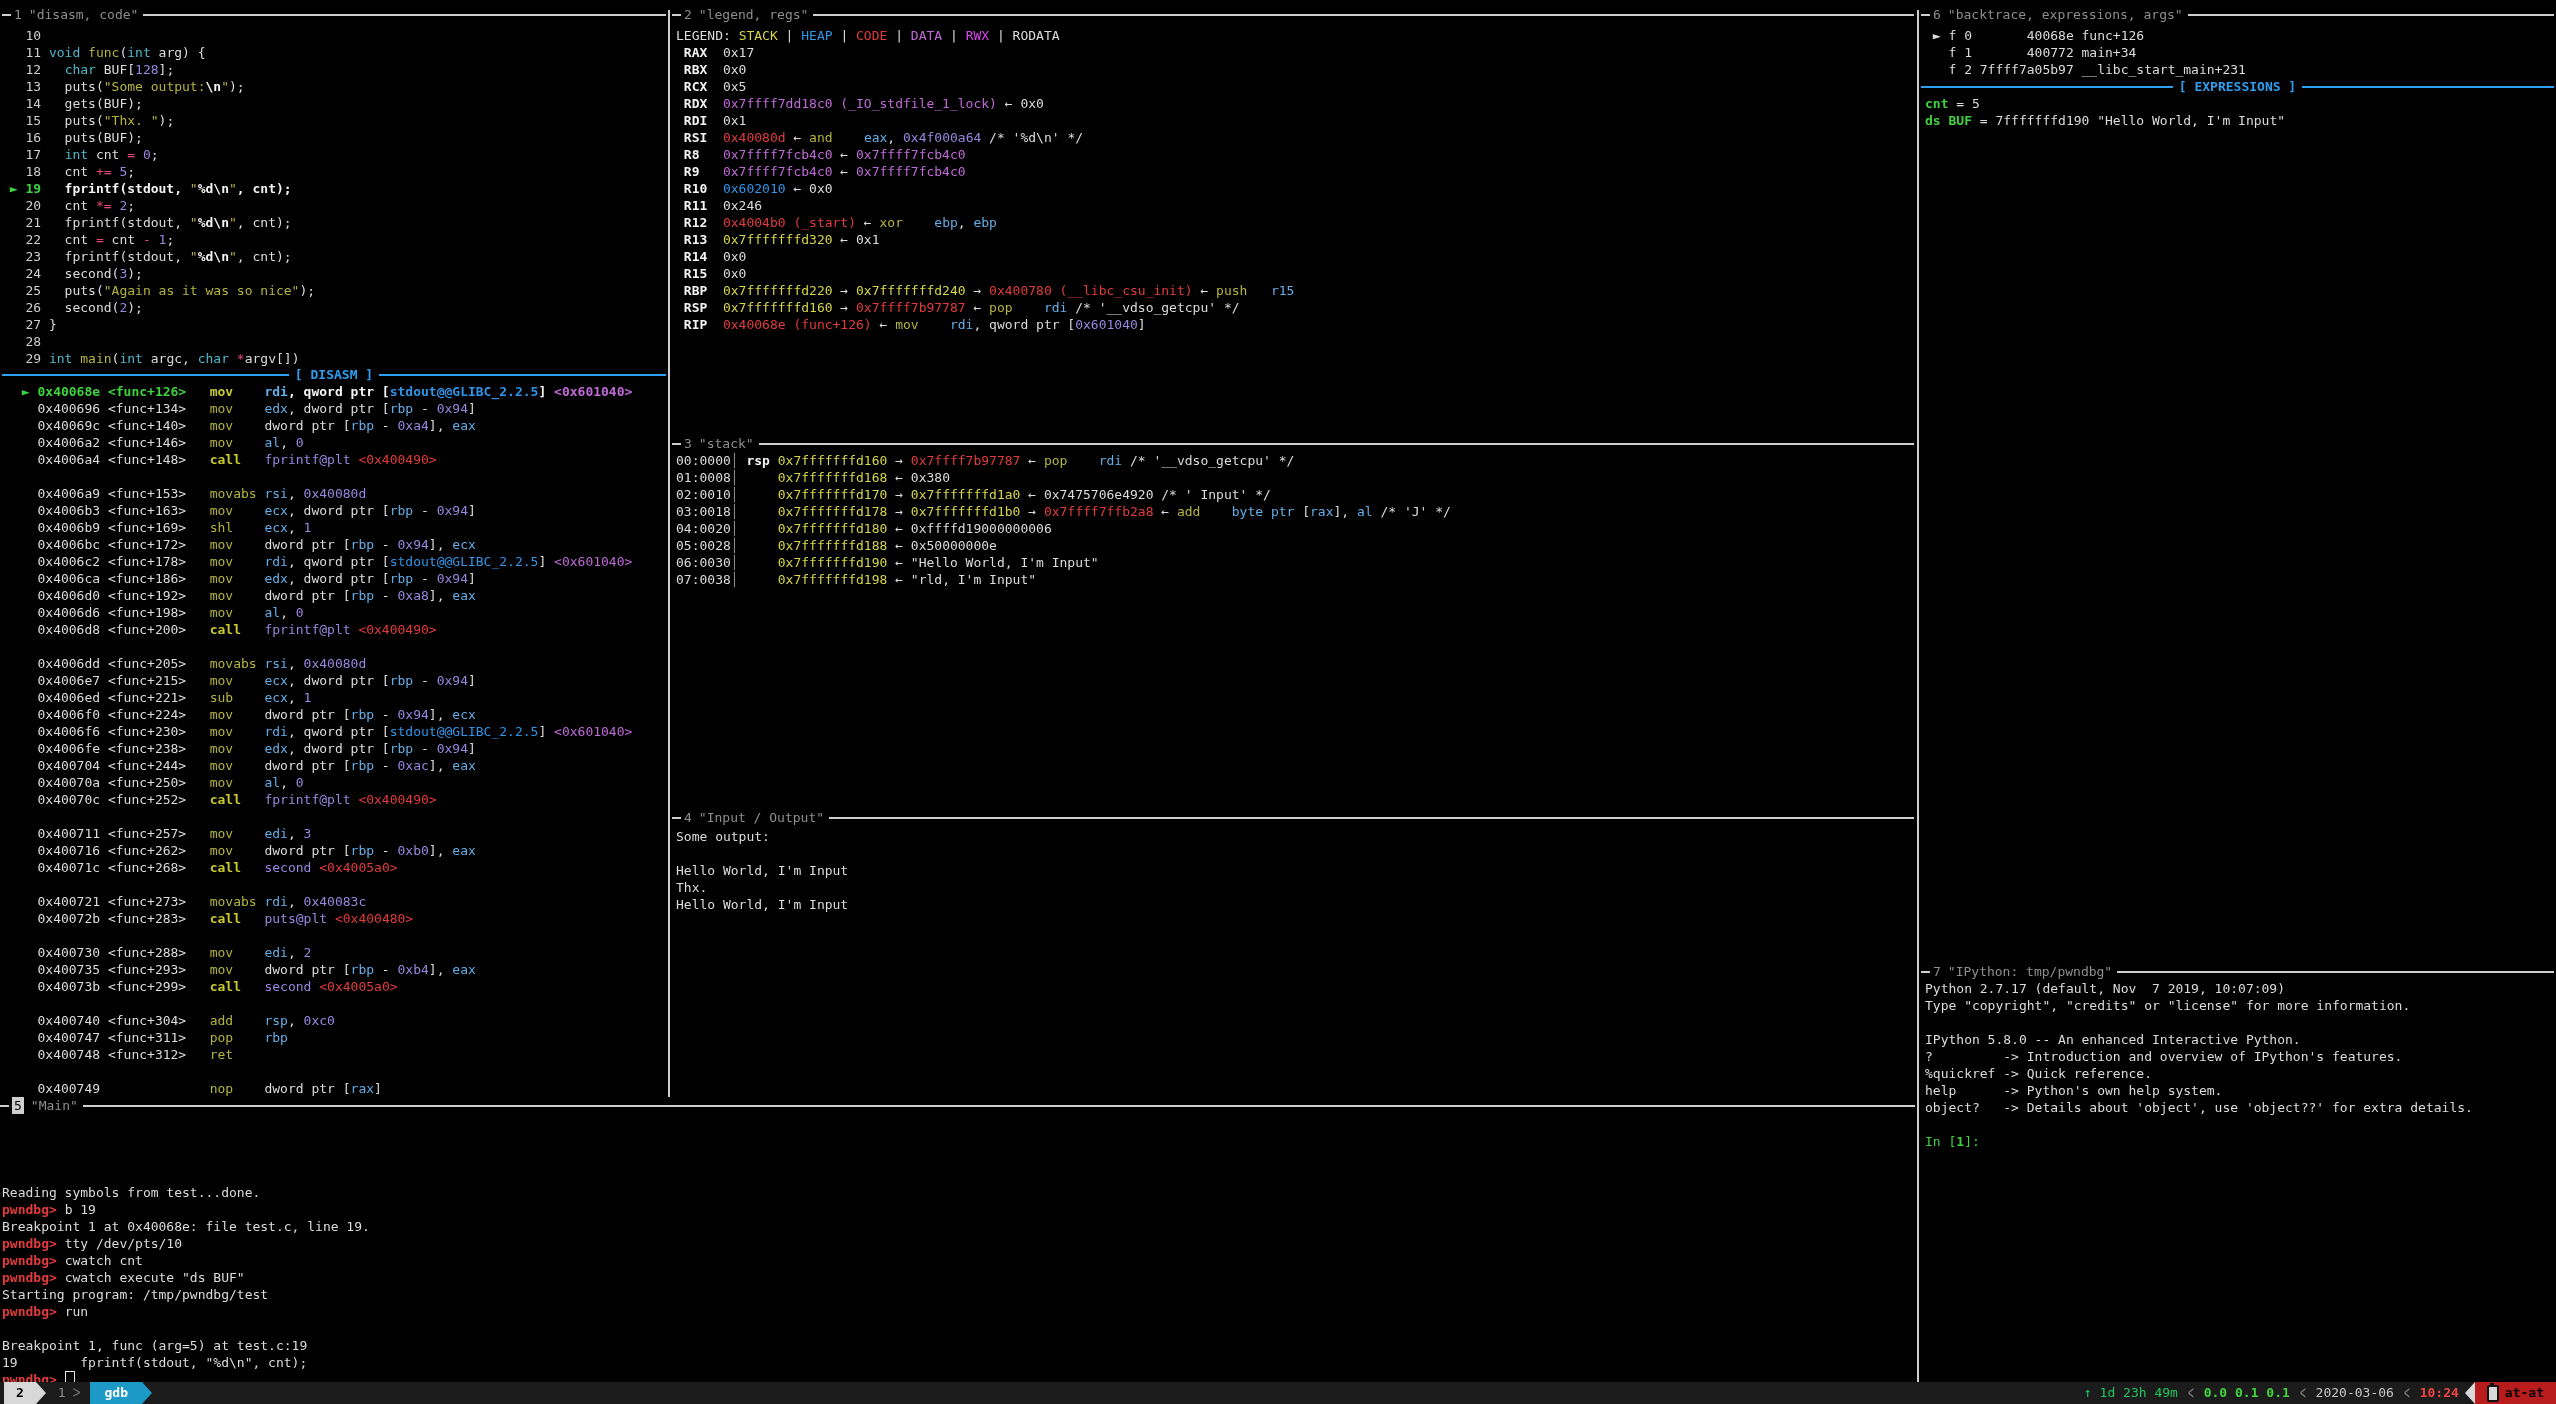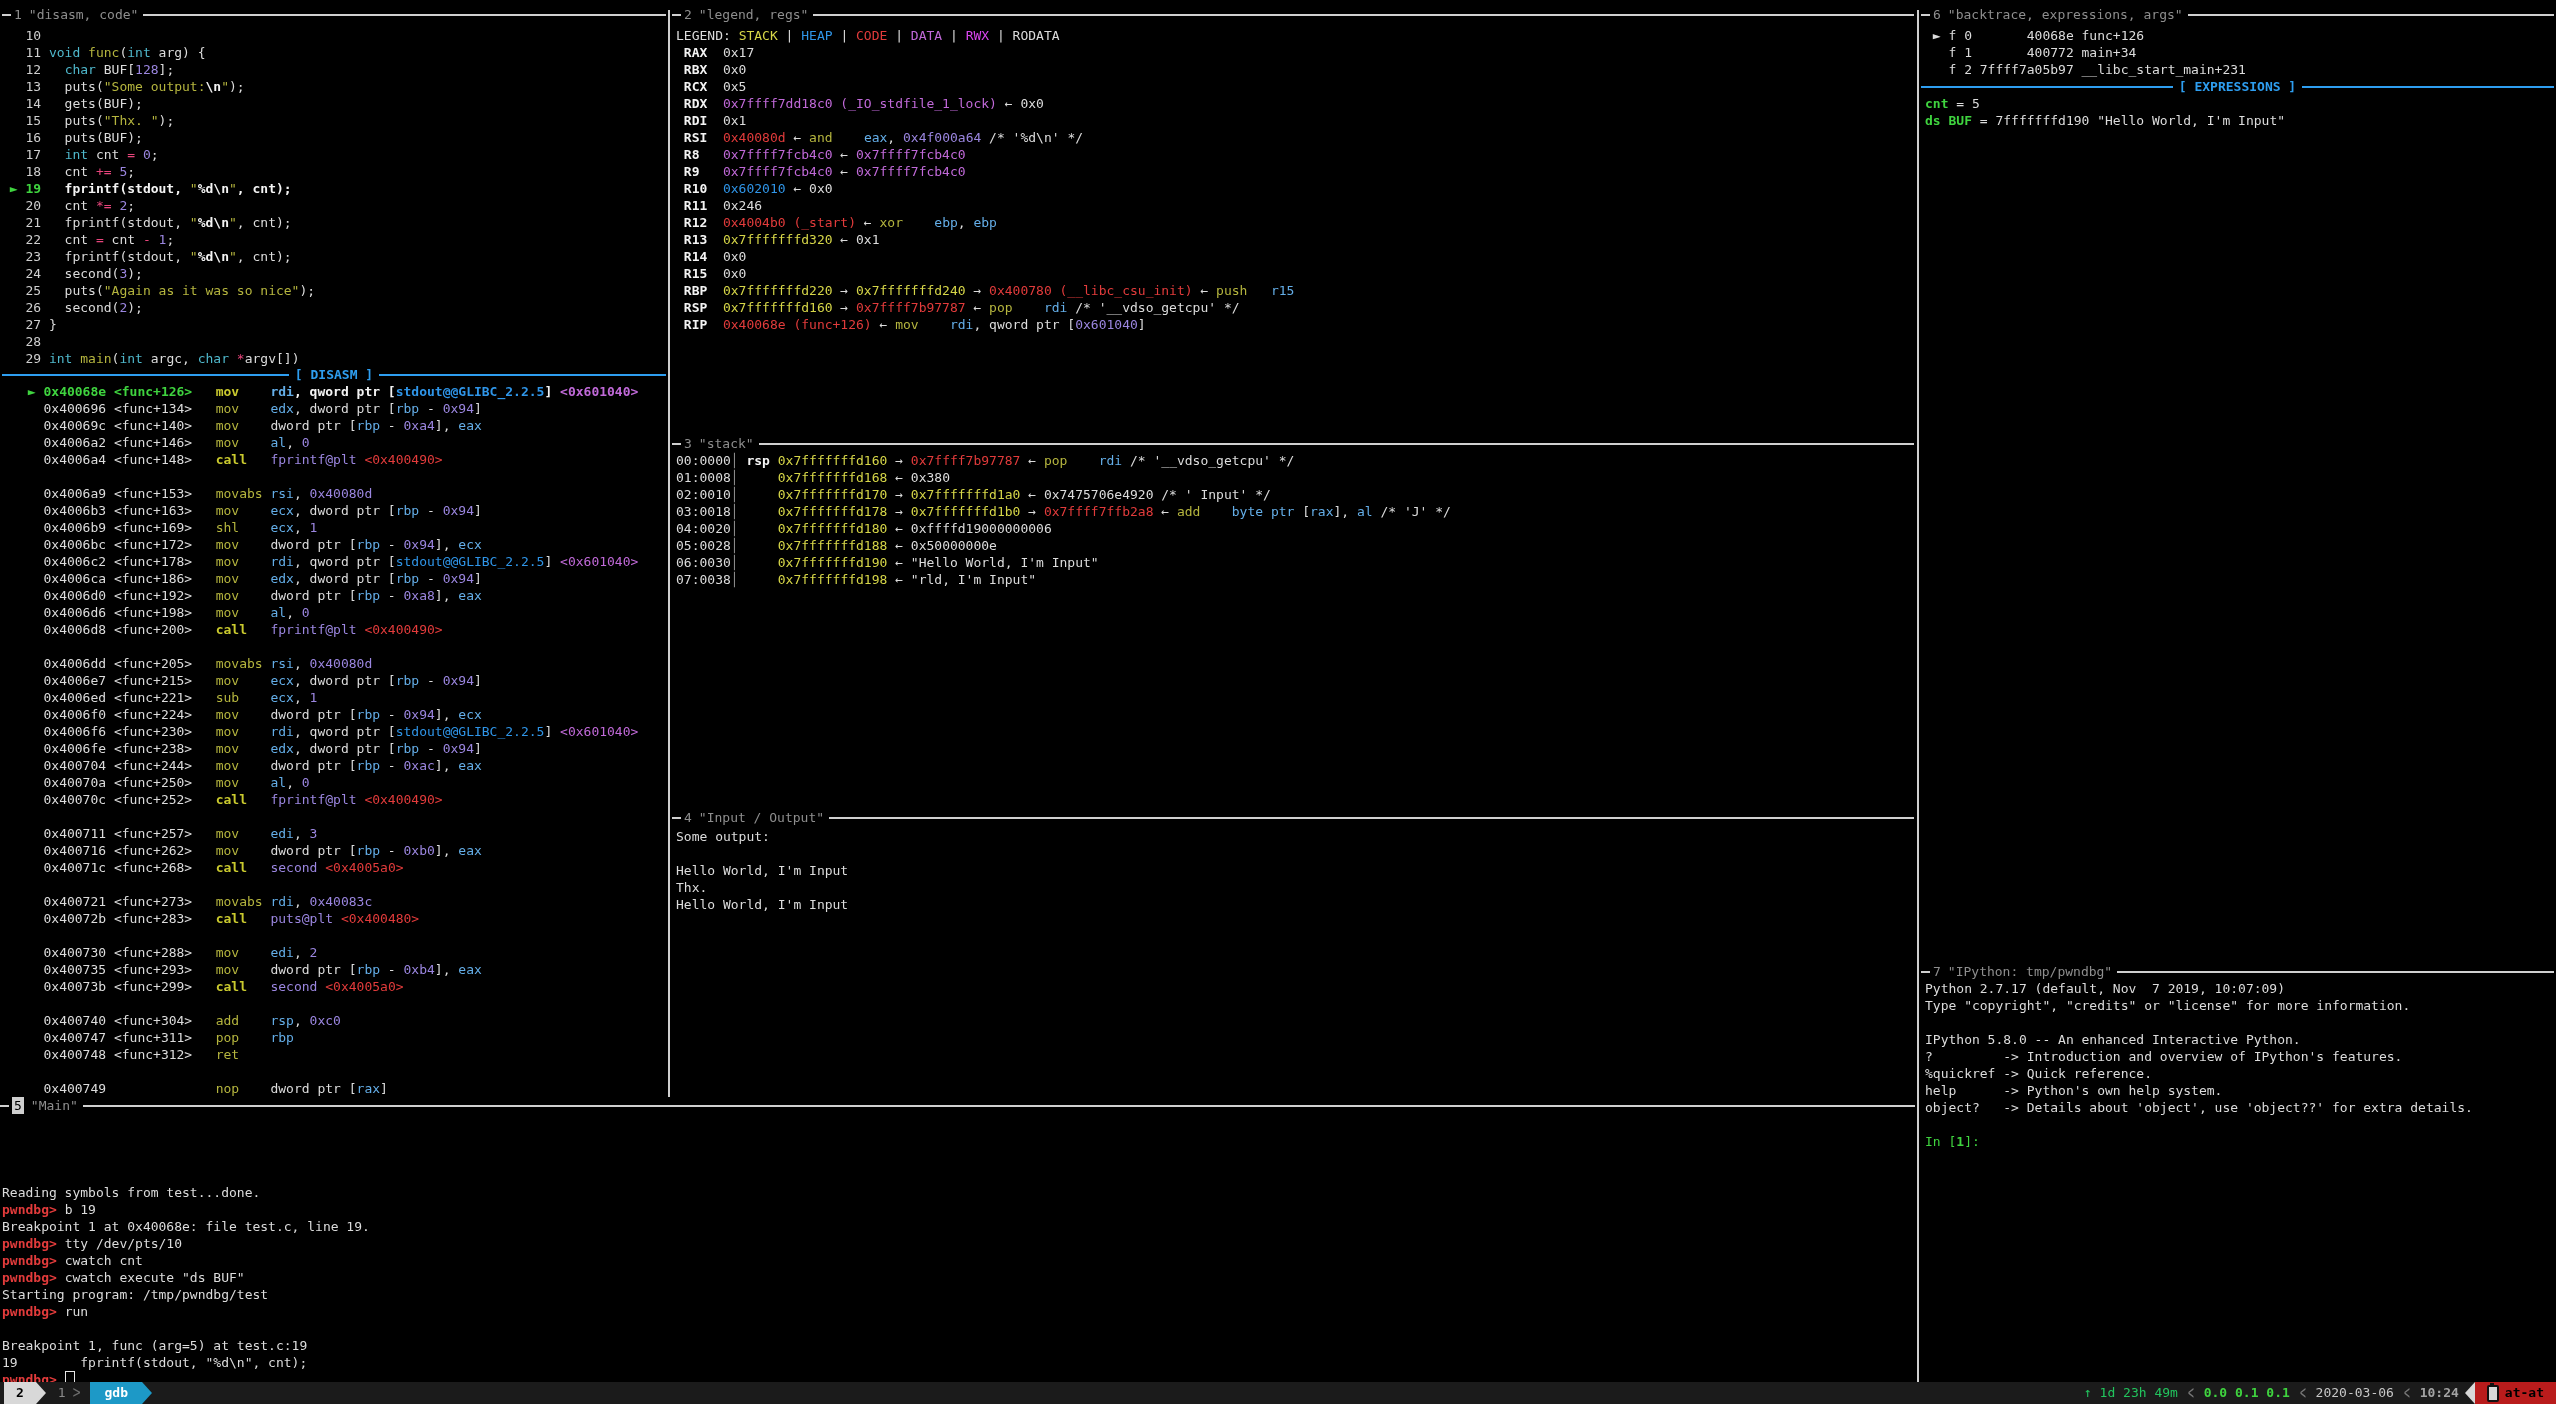--- a/index.html
+++ b/index.html
@@ -44,21 +44,21 @@
   .sb-host{background:#b91c1c;color:#000;font-weight:bold;padding:0 12px;gap:6px}
   .pl{width:0;height:0;border-top:11px solid transparent;border-bottom:11px solid transparent}
   .pl-white{border-left:10px solid #d8d8d8}
   .pl-blue{border-left:10px solid #1d99c7}
   .pl-host{border-right:10px solid #d8d8d8}
   .sb-hint{color:#8a8a8a;margin:0 7px 0 12px}
   .sb-chev{color:#6d6d6d;margin-right:10px;display:inline-block;transform:scaleY(1.3)}
   .sb-dim{color:#22c55e}
   .sb-load{color:#3fd43f;font-weight:bold}
   .sb-date{color:#c8c8c8}
-  .sb-time{color:#a3a3a3;font-weight:bold;margin-right:6px}
+  .sb-time{color:#ef4444;font-weight:bold;margin-right:6px}
   .sb-sep{color:#787878;margin:0 9px;display:inline-block;transform:scaleY(1.55) scaleX(0.75)}
   .batt{display:inline-block;width:8px;height:13px;border:2px solid #111;border-radius:2px;position:relative;background:#d8d8d8}
   .batt::before{content:"";position:absolute;top:-4px;left:1px;width:4px;height:2px;background:#111}
 </style>
 </head>
 <body>
 
 <div id="term">
 
   <div class="ptitle" style="left:2px;top:6px;width:664px">
@@ -95,21 +95,21 @@
       <div class="line"><span class="c-ln">   27 </span><span class="c-w">}</span></div>
       <div class="line"><span class="c-ln">   28 </span></div>
       <div class="line"><span class="c-ln">   29 </span><span class="c-cy">int</span><span class="c-w"> </span><span class="c-ol">main</span><span class="c-w">(</span><span class="c-cy">int</span><span class="c-w"> argc, </span><span class="c-cy">char</span><span class="c-w"> </span><span class="c-pk">*</span><span class="c-w">argv[])</span></div>
     </div>
 
   <div class="bluesep" style="left:2px;top:366px;width:664px">
     <span class="bluerule"></span>
       <span class="bluelabel">[ DISASM ]</span>
       <span class="bluerule"></span>
   </div>
-  <div class="content" style="left:20px;top:383px;width:664px">
+  <div class="content" style="left:14px;top:383px;width:664px">
       <div class="line"><span class="c-grnb"> ► 0x40068e &lt;func+126&gt;</span><span class="c-w">   </span><span class="c-olb">mov</span><span class="c-w">    </span><span class="c-regb">rdi</span><span class="c-wb">, qword ptr [</span><span class="c-blb">stdout@@GLIBC_2.2.5</span><span class="c-wb">] </span><span class="c-pub">&lt;0x601040&gt;</span></div>
       <div class="line"><span class="c-w">   0x400696 &lt;func+134&gt;   </span><span class="c-ol">mov</span><span class="c-w">    </span><span class="c-reg">edx</span><span class="c-w">, dword ptr [</span><span class="c-reg">rbp</span><span class="c-w"> - </span><span class="c-vi">0x94</span><span class="c-w">]</span></div>
       <div class="line"><span class="c-w">   0x40069c &lt;func+140&gt;   </span><span class="c-ol">mov</span><span class="c-w">    dword ptr [</span><span class="c-reg">rbp</span><span class="c-w"> - </span><span class="c-vi">0xa4</span><span class="c-w">], </span><span class="c-reg">eax</span></div>
       <div class="line"><span class="c-w">   0x4006a2 &lt;func+146&gt;   </span><span class="c-ol">mov</span><span class="c-w">    </span><span class="c-reg">al</span><span class="c-w">, </span><span class="c-vi">0</span></div>
       <div class="line"><span class="c-w">   0x4006a4 &lt;func+148&gt;   </span><span class="c-olb">call</span><span class="c-w">   </span><span class="c-vi">fprintf@plt </span><span class="c-r">&lt;0x400490&gt;</span></div>
       <div class="line"></div>
       <div class="line"><span class="c-w">   0x4006a9 &lt;func+153&gt;   </span><span class="c-ol">movabs</span><span class="c-w"> </span><span class="c-reg">rsi</span><span class="c-w">, </span><span class="c-vi">0x40080d</span></div>
       <div class="line"><span class="c-w">   0x4006b3 &lt;func+163&gt;   </span><span class="c-ol">mov</span><span class="c-w">    </span><span class="c-reg">ecx</span><span class="c-w">, dword ptr [</span><span class="c-reg">rbp</span><span class="c-w"> - </span><span class="c-vi">0x94</span><span class="c-w">]</span></div>
       <div class="line"><span class="c-w">   0x4006b9 &lt;func+169&gt;   </span><span class="c-ol">shl</span><span class="c-w">    </span><span class="c-reg">ecx</span><span class="c-w">, </span><span class="c-vi">1</span></div>
       <div class="line"><span class="c-w">   0x4006bc &lt;func+172&gt;   </span><span class="c-ol">mov</span><span class="c-w">    dword ptr [</span><span class="c-reg">rbp</span><span class="c-w"> - </span><span class="c-vi">0x94</span><span class="c-w">], </span><span class="c-reg">ecx</span></div>

